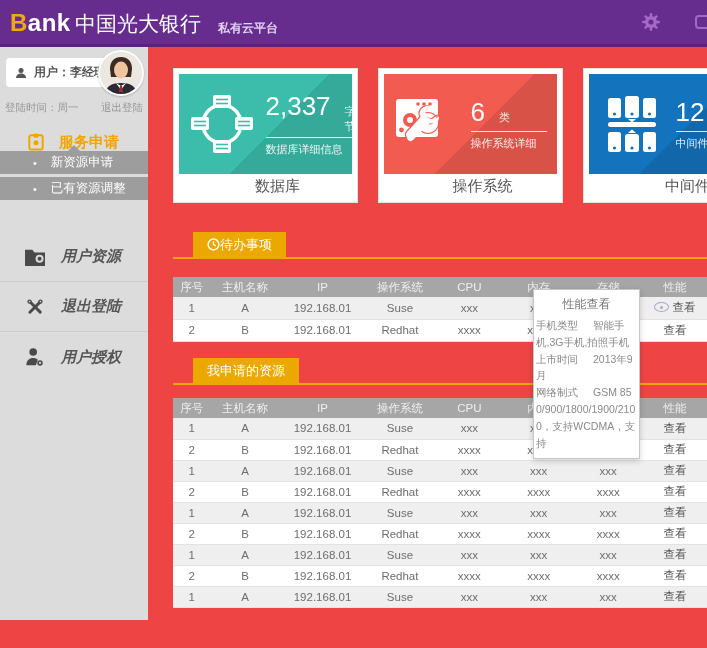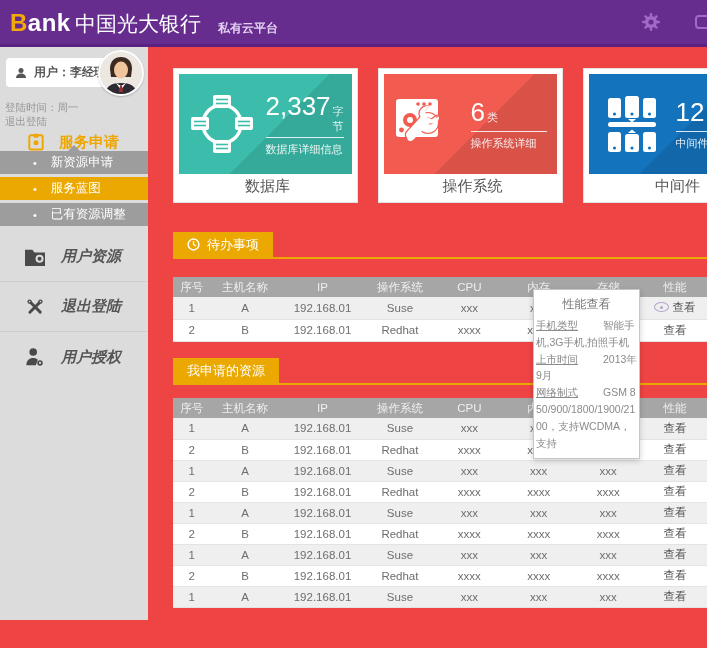--- a/index.html
+++ b/index.html
@@ -21,21 +21,21 @@
 
   
   .sidebar { position:absolute; top:47px; left:0; width:148px; height:573px; background:#dcdcdc; z-index:2; }
   .user-box { position:absolute; top:11px; left:6px; width:127px; height:29px; background:#fff;
               border-radius:4px; display:flex; align-items:center; padding-left:9px; gap:7px; }
   .user-box span { font-size:12px; color:#555; font-weight:bold; }
   .avatar { position:absolute; top:3px; left:98px; width:46px; height:46px; border-radius:50%;
             overflow:hidden; border:2px solid #fdfdfd; background:#e9e4de; z-index:3;
             box-shadow:0 1px 2px rgba(0,0,0,.2); }
   .login-row { position:absolute; top:54px; left:5px; width:138px; display:flex;
-               justify-content:space-between; font-size:10.5px; color:#979797;flex-direction:column; }
+               justify-content:space-between; font-size:10.5px; color:#979797; }
   .login-row .logout { cursor:pointer; }
   .service-row { position:absolute; top:74px; left:0; width:132px; height:42px;
                  display:flex; align-items:center; padding-left:26px; gap:13px; }
   .service-row span { color:#efa700; font-size:15px; font-weight:bold; }
   .submenu { position:absolute; top:104px; left:0; width:148px; }
   .submenu::before { content:""; position:absolute; top:-6px; left:67px;
                      border-left:7px solid transparent; border-right:7px solid transparent;
                      border-bottom:7px solid #9d9d9d; }
   .submenu-item { height:23px; margin-bottom:3px; background:#9d9d9d; color:#fff;
                   font-size:12.5px; display:flex; align-items:center; padding-left:33px; cursor:pointer; }
@@ -51,30 +51,30 @@
   .panel { position:absolute; top:68px; width:185px; height:135px; background:#fff;
            border:1px solid #e2e2e2; z-index:1; }
   .panel.p1 { left:173px; } .panel.p2 { left:378px; } .panel.p3 { left:583px; }
   .card-color { position:absolute; top:5px; left:5px; right:5px; height:100px;
                 display:flex; align-items:center; overflow:hidden; cursor:pointer; }
   .card-color::after { content:""; position:absolute; inset:0;
                        background:linear-gradient(135deg, transparent 55%, rgba(0,0,0,.10) 55%); }
   .card-icon { flex:0 0 50%; display:flex; justify-content:center; align-items:center; }
   .card-text { flex:1; color:#fff; padding-right:10px; position:relative; z-index:1; }
   .card-num-row { border-bottom:1px solid rgba(255,255,255,.85); padding-bottom:3px; margin-bottom:4px;
-                  display:flex; align-items:baseline; gap:2px; }
+                  display:flex; align-items:baseline; gap:14px; }
   .card-num { font-size:26px; font-weight:400; }
   .card-unit { font-size:11px; opacity:.85; }
   .card-desc { font-size:11px; opacity:.9; white-space:nowrap; }
-  .card-label { position:absolute; bottom:6px; left:2px; width:100%; text-align:center;
+  .card-label { position:absolute; bottom:6px; left:12px; width:100%; text-align:center;
                 font-size:15px; color:#555; }
 
   
   .tab { position:absolute; height:25px; background:#eaa800; color:#fff; font-size:13px;
-         display:flex; align-items:center; gap:7px; padding:0 14px; cursor:pointer; }
+         display:flex; align-items:center; padding:0 14px; cursor:pointer;margin-left:20px; }
   .tab1 { left:173px; top:232px; }
   .tab2 { left:173px; top:358px; }
   .tab-line { position:absolute; left:173px; width:534px; height:2px; background:#eaa800; }
   .line1 { top:257px; } .line2 { top:383px; }
 
   
   table { position:absolute; left:173px; width:534px; border-collapse:collapse; table-layout:fixed; }
   .tbl1 { top:277px; } .tbl2 { top:398px; }
   th { background:#a6a6a6; color:#efefef; font-weight:normal; font-size:11.5px; height:20px; }
   td { font-size:11.5px; color:#6e6e6e; height:22px; text-align:center;
@@ -89,21 +89,21 @@
          position:relative; vertical-align:-1px; margin-right:3px; }
   .eye::after { content:""; position:absolute; left:5px; top:2.5px; width:3px; height:3px;
                 border-radius:50%; background:#b4a3cb; }
 
   
   .tooltip { position:absolute; left:533px; top:289px; width:107px; background:#fff;
              border:1px solid #c6c6c6; box-shadow:0 2px 6px rgba(0,0,0,.18);
              padding:6px 2px 7px; z-index:6; }
   .tt-title { text-align:center; font-size:12px; color:#777; margin-bottom:4px; }
   .tt-line { font-size:10.5px; color:#8a8a8a; line-height:1.6; word-break:break-all; }
-  .tt-label { margin-right:25px;text-decoration:underline; }
+  .tt-label { margin-right:15px; }
 </style>
 </head>
 <body>
 
 <div class="page">
 
   <header class="topbar">
     <div class="logo">
       <span class="b">B</span><span class="rest">ank</span>
     </div>
@@ -149,23 +149,20 @@
         <rect x="4" y="4" width="16" height="17" rx="2" fill="none" stroke="#efa700" stroke-width="2.4"></rect>
         <rect x="9" y="2" width="6" height="5" rx="1" fill="#efa700"></rect>
         <circle cx="12" cy="13" r="3" fill="#efa700"></circle>
       </svg>
       <span>服务申请</span>
     </div>
     <div class="submenu">
 
     <div class="submenu-item">
         <span>新资源申请</span>
-      </div>
-        <div class="submenu-item active">
-        <span>服务蓝图</span>
       </div>
         <div class="submenu-item">
         <span>已有资源调整</span>
       </div>
       </div>
     <nav class="side-nav">
       <div class="side-item">
         <svg width="22" height="20" viewBox="0 0 24 22">
           <path d="M1 3h8l2.5 3H23v15H1z" fill="#4a4a4a"></path>
           <circle cx="17" cy="13" r="4.4" fill="#dcdcdc"></circle>

